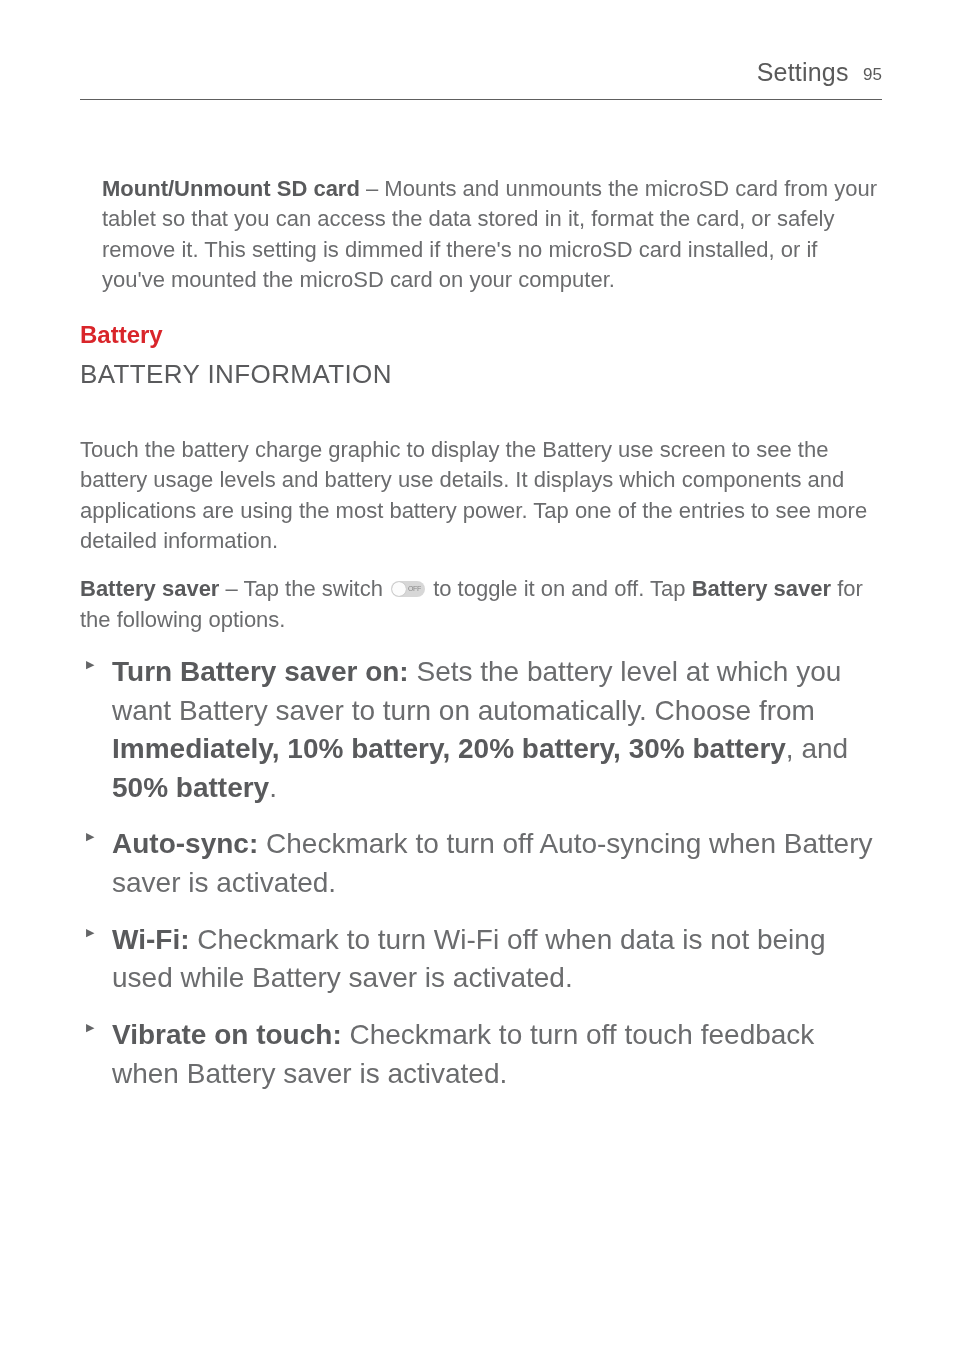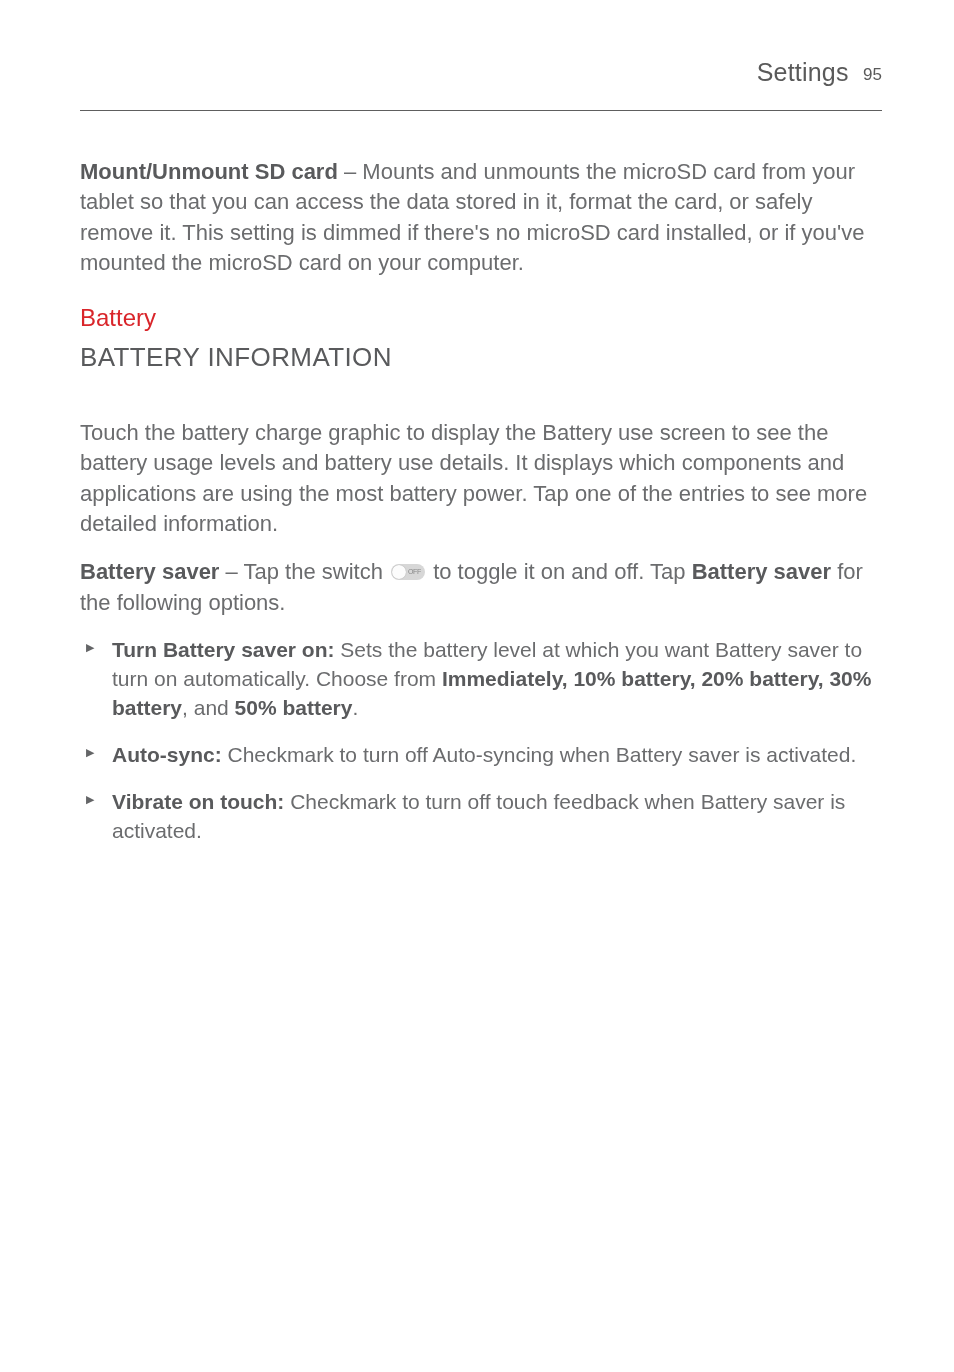--- a/index.html
+++ b/index.html
@@ -8,22 +8,22 @@
       height: 1372px;
       background: #ffffff;
       font-family: Arial, Helvetica, sans-serif;
       color: #6b6c6e;
     }
     .page {
       padding: 58px 72px 60px 80px;
     }
     .header {
       border-bottom: 1.5px solid #5e5e5e;
-      padding-bottom: 23px;
-      margin-bottom: 46px;
+      padding-bottom: 12px;
+      margin-bottom: 74px;
       text-align: right;
     }
     .header-title {
       font-size: 25px;
       font-weight: 500;
       color: #5a5a5a;
       letter-spacing: 0.2px;
     }
     .header-page {
       font-size: 17px;
@@ -31,47 +31,47 @@
       color: #5a5a5a;
       margin-left: 10px;
       vertical-align: 1px;
     }
     .para {
       font-size: 22px;
       line-height: 1.38;
       margin-bottom: 18px;
       color: #6b6c6e;
     }
-    .indent { }
+    .indent { margin-left: 22px; }
     .bold-dark {
       font-weight: 600;
       color: #595a5c;
     }
     .section-red {
       color: #d9252a;
       font-size: 24px;
-      font-weight: 400;
+      font-weight: 700;
       margin-top: 26px;
       margin-bottom: 10px;
     }
     .section-sub {
       color: #595a5c;
       font-size: 26px;
       font-weight: 500;
       letter-spacing: 0.4px;
       margin-bottom: 14px;
     }
     ul.bullets {
       list-style: none;
       margin-top: 4px;
     }
     ul.bullets li {
       position: relative;
       padding-left: 26px;
-      font-size: 21px;
+      font-size: 28px;
       line-height: 1.38;
       color: #6b6c6e;
       margin-bottom: 18px;
       margin-left: 6px;
     }
     ul.bullets li::before {
       content: "▶";
       position: absolute;
       left: 0;
       top: 4px;
@@ -136,17 +136,20 @@
   </p>
 
   <ul class="bullets">
     <li>
       <span class="bold-dark">Turn Battery saver on:</span><span> Sets the battery level at which you want Battery saver to turn on automatically. Choose from </span><span class="bold-dark">Immediately, 10% battery, 20% battery, 30% battery</span><span>, and </span><span class="bold-dark">50% battery</span><span>.</span>
     </li>
     <li>
       <span class="bold-dark">Auto-sync:</span><span> Checkmark to turn off Auto-syncing when Battery saver is activated.</span>
     </li>
     <li>
+      <span class="bold-dark">Wi-Fi:</span><span> Checkmark to turn Wi-Fi off when data is not being used while Battery saver is activated.</span>
+    </li>
+    <li>
       <span class="bold-dark">Vibrate on touch:</span><span> Checkmark to turn off touch feedback when Battery saver is activated.</span>
     </li>
   </ul>
 
 </div>
 
 </body></html>

